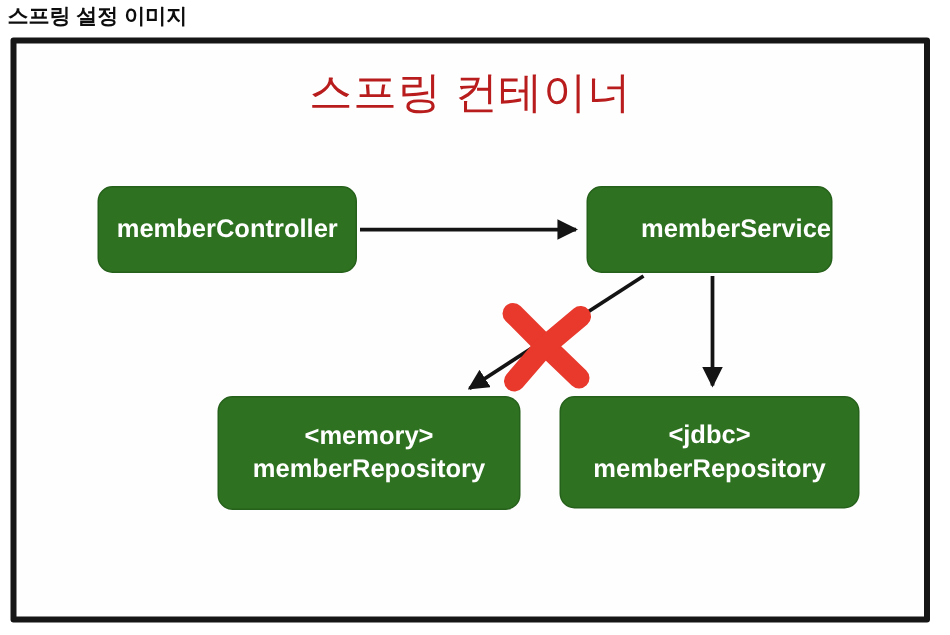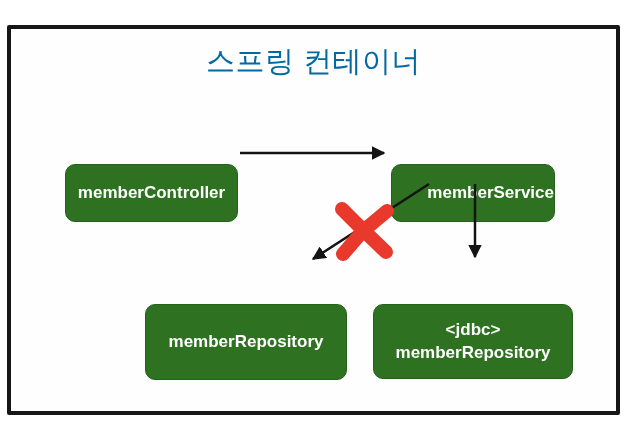--- a/index.html
+++ b/index.html
@@ -36,74 +36,75 @@
     border-radius: 2px;
   }
   .diagram-title {
     position: absolute;
     left: 7px;
     top: 42px;
     width: 613px;
     text-align: center;
     font-size: 29px;
     font-weight: 500;
-    color: #0369a1;
+    color: #b91c1c;
     letter-spacing: 0.5px;
     white-space: nowrap;
   }
   .node {
     position: absolute;
     background: #2e7221;
     border: 1px solid #26611b;
     border-radius: 10px;
     color: #ffffff;
     display: flex;
     flex-direction: column;
     align-items: center;
     justify-content: center;
     text-align: center;
     font-size: 17px;
     font-weight: 600;
     line-height: 1.32;
     box-sizing: border-box;
     white-space: nowrap;
-    margin-top: 40px;
   }
   .node-controller { left: 65px;  top: 124px; width: 173px; height: 58px; }
   .node-service    { left: 391px; top: 124px; width: 164px; height: 58px; align-items: flex-end; }
   .node-memory     { left: 145px; top: 264px; width: 202px; height: 76px; }
   .node-jdbc       { left: 373px; top: 264px; width: 200px; height: 75px; align-items: center; }
   .edges-svg {
     position: absolute;
     left: 0;
     top: 0;
     width: 633px;
     height: 423px;
     pointer-events: none;
   }
 </style>
 </head>
 <body>
 
 <div class="stage">
 
+  <div class="page-label">스프링 설정 이미지</div>
 
   <div class="outer-frame"></div>
 
   <div class="diagram-title">스프링 컨테이너</div>
 
   <div class="node node-controller">
     <span>memberController</span>
   </div>
 
   <div class="node node-service">
     <span>memberService</span>
   </div>
 
   <div class="node node-memory">
+    <span>&lt;memory&gt;</span>
     <span>memberRepository</span>
   </div>
 
   <div class="node node-jdbc">
     <span>&lt;jdbc&gt;</span>
     <span>memberRepository</span>
   </div>
 
   <svg class="edges-svg" viewBox="0 0 633 423" xmlns="http://www.w3.org/2000/svg">
     <defs>

